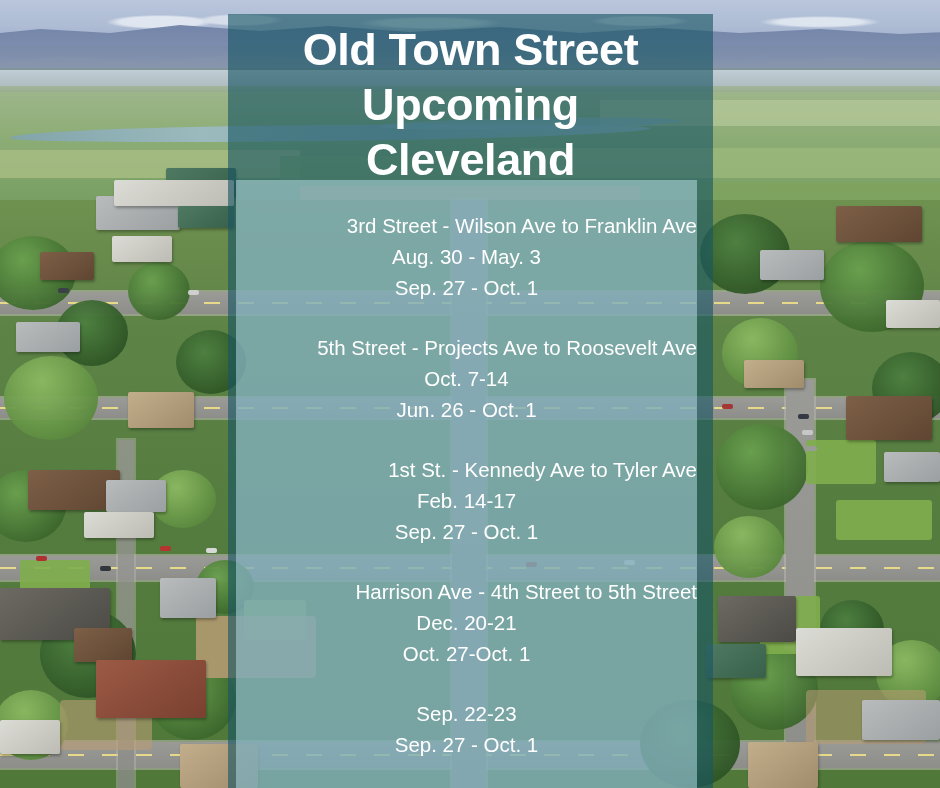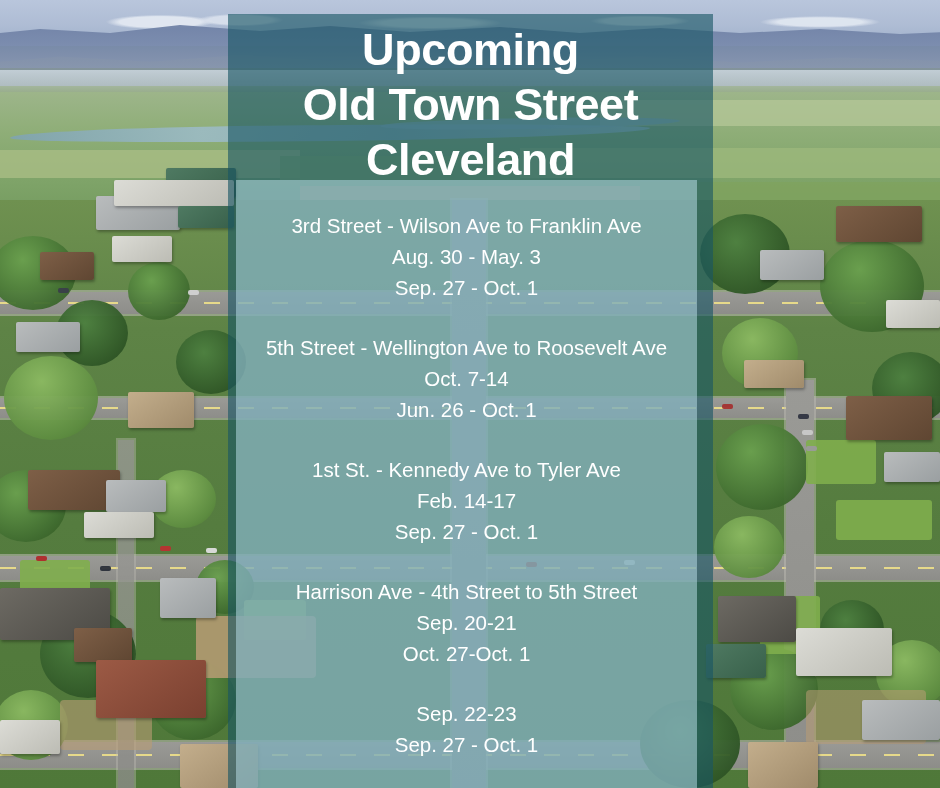--- a/index.html
+++ b/index.html
@@ -120,21 +120,21 @@
   }
   .title .tline{display:block;}
 
   .blocks{
     position:absolute;left:8px;top:180px;width:461px;
     text-align:center;color:#fff;
   }
   .block{margin:0 0 29px 0;}
   .block:first-child{margin-top:16px;}
   .block .ln{display:block;font-size:20.5px;line-height:31px;}
-  .block .ln.head{font-size:20.5px;}
+  .block .ln.head{font-size:20.5px;text-align:right;}
 </style>
 </head>
 <body>
 
 <div id="poster">
 
   <div class="photo">
     <div class="sky"></div>
     <div class="snowridge"></div>
     <div class="mtn1"></div>
@@ -245,48 +245,48 @@
     <div class="car" style="left:58px;top:288px;background:#3a3f4a;"></div>
     <div class="car" style="left:188px;top:290px;background:#d2d2d2;"></div>
   </div>
 
   <div class="overlay-outer"></div>
   <div class="overlay-inner"></div>
 
   <div class="content">
 
     <div class="title">
+      <span class="tline">Old Town Street</span>
       <span class="tline">Upcoming</span>
-      <span class="tline">Old Town Street</span>
       <span class="tline">Cleveland</span>
     </div>
 
     <div class="blocks">
 
       <div class="block">
         <span class="ln head">3rd Street - Wilson Ave to Franklin Ave</span>
         <span class="ln">Aug. 30 - May. 3</span>
         <span class="ln">Sep. 27 - Oct. 1</span>
       </div>
 
       <div class="block">
-        <span class="ln head">5th Street - Wellington Ave to Roosevelt Ave</span>
+        <span class="ln head">5th Street - Projects Ave to Roosevelt Ave</span>
         <span class="ln">Oct. 7-14</span>
         <span class="ln">Jun. 26 - Oct. 1</span>
       </div>
 
       <div class="block">
         <span class="ln head">1st St. - Kennedy Ave to Tyler Ave</span>
         <span class="ln">Feb. 14-17</span>
         <span class="ln">Sep. 27 - Oct. 1</span>
       </div>
 
       <div class="block">
         <span class="ln head">Harrison Ave - 4th Street to 5th Street</span>
-        <span class="ln">Sep. 20-21</span>
+        <span class="ln">Dec. 20-21</span>
         <span class="ln">Oct. 27-Oct. 1</span>
       </div>
 
       <div class="block">
         <span class="ln">Sep. 22-23</span>
         <span class="ln">Sep. 27 - Oct. 1</span>
       </div>
 
     </div>
   </div>

